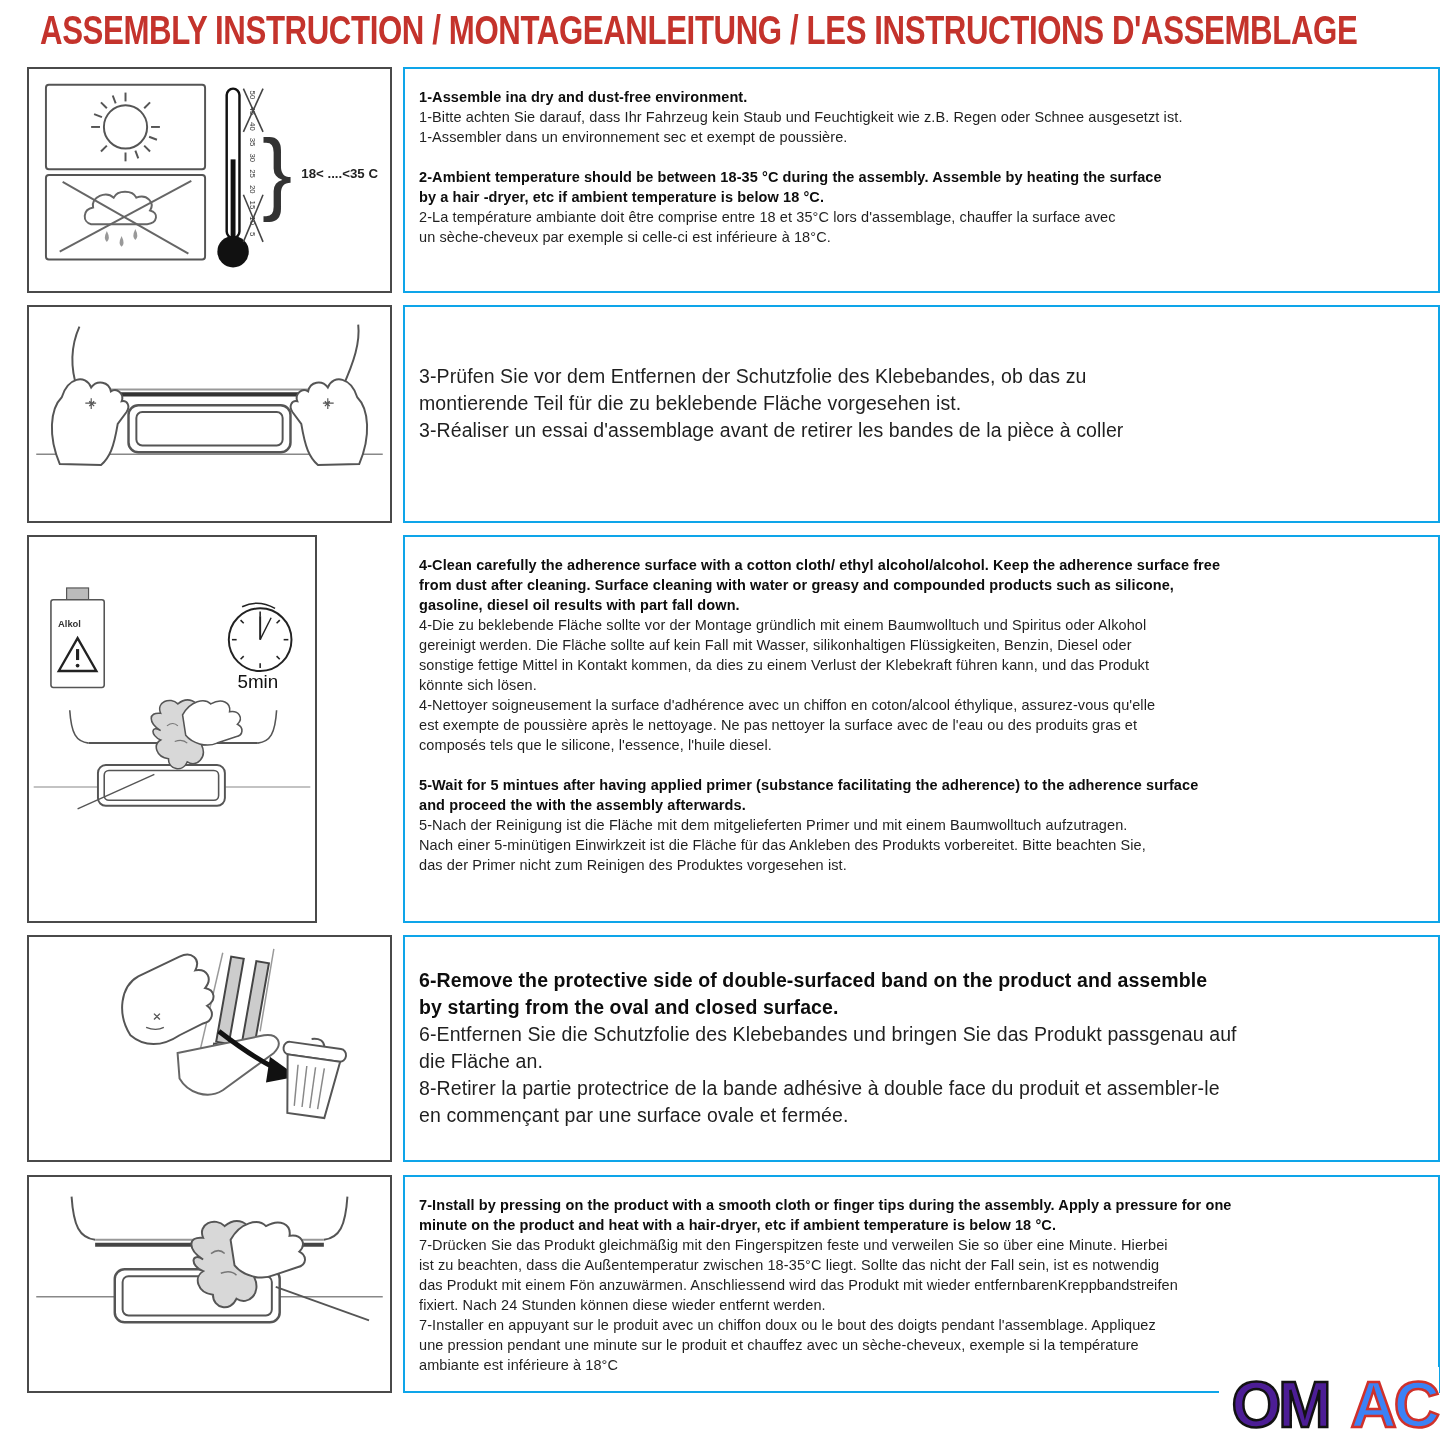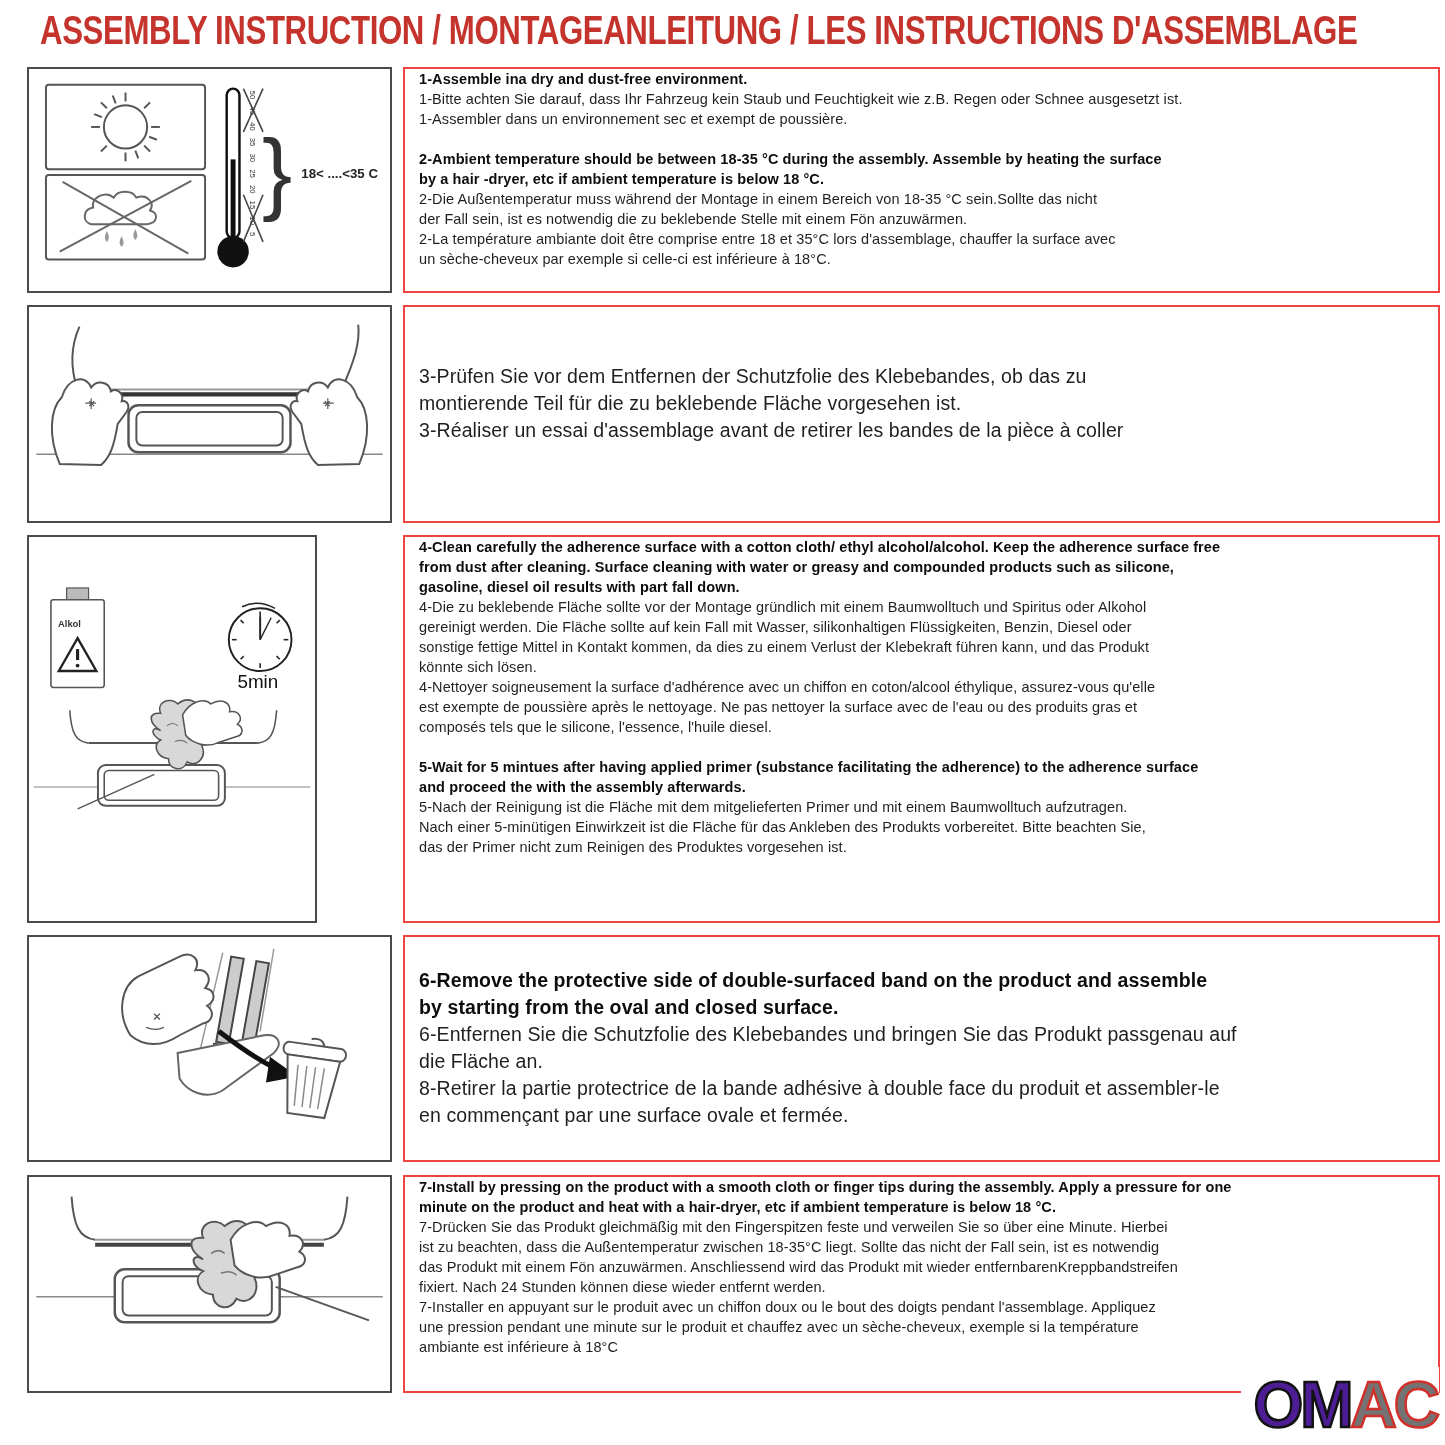--- a/index.html
+++ b/index.html
@@ -2,31 +2,31 @@
 <html><head>
 <meta charset="utf-8">
 <style>
   html,body{margin:0;padding:0;background:#ffffff;}
   .page{position:relative;width:1445px;height:1445px;background:#fff;overflow:hidden;
         font-family:"Liberation Sans",sans-serif;color:#1f1f1f;}
   .title{position:absolute;left:40px;top:8px;white-space:nowrap;}
   .title span{display:inline-block;transform:scaleX(0.78);transform-origin:0 50%;
         font-size:40px;font-weight:700;color:#c4332c;letter-spacing:-0.5px;}
   .box{position:absolute;background:#fff;border:2px solid #3f3f3f;box-sizing:border-box;}
-  .txtbox{position:absolute;background:#fff;border:2px solid #ef4444;box-sizing:border-box;
-        padding:0 14px 6px 14px;overflow:hidden;}
+  .txtbox{position:absolute;background:#fff;border:2px solid #0ea5e9;box-sizing:border-box;
+        padding:18px 14px 6px 14px;overflow:hidden;}
   .txtbox p{margin:0;white-space:pre-line;font-size:14.5px;line-height:20px;letter-spacing:0.1px;}
   .txtbox p.b{font-weight:700;color:#0d0d0d;}
   .txtbox.big p{font-size:19.5px;line-height:27px;}
   .gap{height:20px;}
   .figure svg{display:block;width:100%;height:100%;}
   .logo{position:absolute;right:6px;bottom:0px;background:#fff;padding:0 2px 2px 12px;
         font-size:64px;font-weight:700;letter-spacing:-3px;line-height:76px;}
   .logo .lb{color:#4c1d95;-webkit-text-stroke:2.5px #121212;}
-  .logo .lr{color:#737373;-webkit-text-stroke:2.5px #d0312b;}
+  .logo .lr{color:#3b82f6;margin-left:22px;-webkit-text-stroke:2.5px #d0312b;}
 </style>
 </head>
 <body>
 
 <div class="page">
 
   <div class="title">
     <span>ASSEMBLY INSTRUCTION / MONTAGEANLEITUNG / LES INSTRUCTIONS D'ASSEMBLAGE</span>
   </div>
 
@@ -89,22 +89,20 @@
       </g>
     </svg>
   </div>
   <div class="txtbox" style="left:403px;top:67px;width:1037px;height:226px;">
     <p class="b">1-Assemble ina dry and dust-free environment.</p>
     <p>1-Bitte achten Sie darauf, dass Ihr Fahrzeug kein Staub und Feuchtigkeit wie z.B. Regen oder Schnee ausgesetzt ist.</p>
     <p>1-Assembler dans un environnement sec et exempt de poussière.</p>
     <div class="gap"></div>
     <p class="b">2-Ambient temperature should be between 18-35 °C  during the assembly. Assemble by heating the surface
 by a hair -dryer, etc if ambient temperature is below 18 °C.</p>
-    <p>2-Die Außentemperatur muss während der Montage in einem Bereich von 18-35 °C  sein.Sollte das nicht
-der Fall sein, ist es notwendig die zu beklebende Stelle mit einem Fön anzuwärmen.</p>
     <p>2-La température ambiante doit être comprise entre 18 et 35°C lors d'assemblage, chauffer la surface avec
 un sèche-cheveux par exemple si celle-ci est inférieure à 18°C.</p>
   </div>
 
   <div class="box figure" style="left:27px;top:305px;width:365px;height:218px;border-color:#4a4a4a;">
     <svg viewBox="0 0 365 218">
       <line x1="6" y1="150" x2="359" y2="150" stroke="#888" stroke-width="1.5"></line>
       <g>
         <line x1="52" y1="84" x2="315" y2="84" stroke="#999" stroke-width="2"></line>
         <line x1="52" y1="89" x2="315" y2="89" stroke="#333" stroke-width="4.5"></line>

